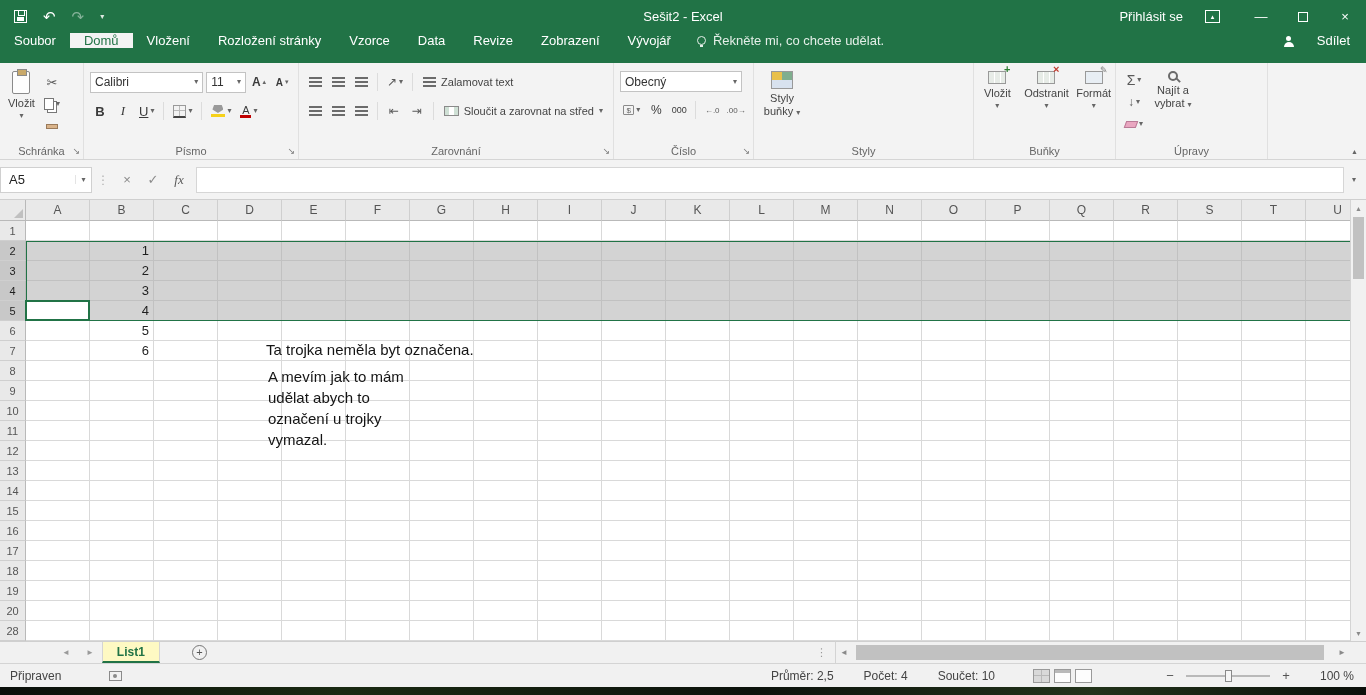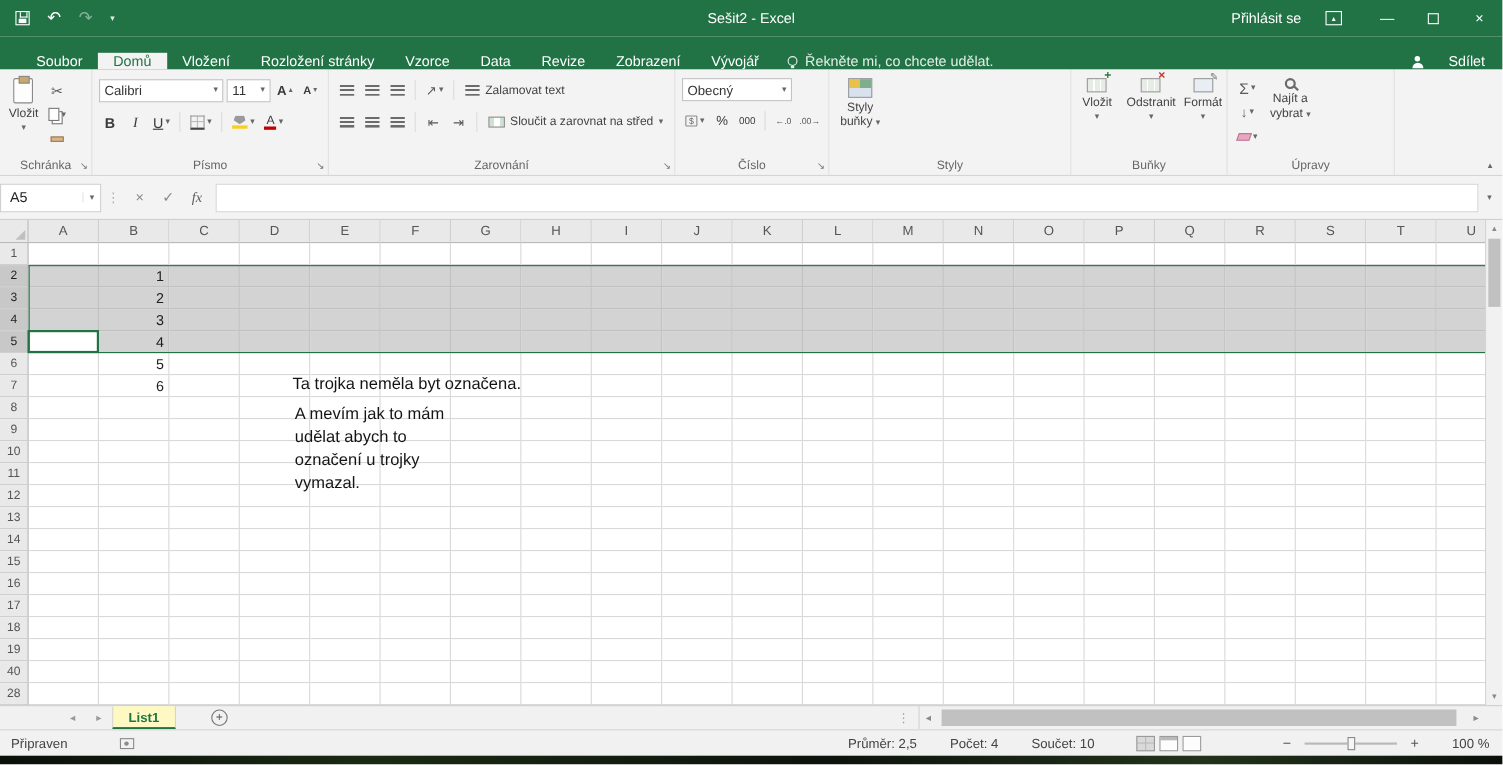--- a/index.html
+++ b/index.html
@@ -16,21 +16,21 @@
   .redo-g { font-size:15px; line-height:1; color:rgba(255,255,255,.45); }
   .qat-dd { font-size:8px; color:#dfe9e2; }
   .tb-title { position:absolute; left:0; right:0; text-align:center; font-size:13px; pointer-events:none; }
   .tb-right { margin-left:auto; display:flex; align-items:center; height:100%; z-index:2; }
   .signin { font-size:13px; margin-right:22px; }
   .ribopt-ico { width:15px; height:13px; border:1px solid #fff; margin-right:20px; display:flex; align-items:center; justify-content:center; font-size:7px; color:#fff; }
   .winbtn { width:42px; height:33px; display:flex; align-items:center; justify-content:center; font-size:13px; }
   .max-ico { width:10px; height:10px; border:1px solid #fff; display:inline-block; }
 
   
-  .tabbar { position:absolute; top:33px; left:0; right:0; height:30px; background:#217346; display:flex; align-items:flex-end; color:#fff; font-size:13px; z-index:29;padding-left:19px; }
+  .tabbar { position:absolute; top:33px; left:0; right:0; height:30px; background:#217346; display:flex; align-items:flex-start; color:#fff; font-size:13px; z-index:29; }
   .tab { padding:0 14px; display:flex; align-items:center; white-space:nowrap; }
   .tab.active { background:#f3f3f3; color:#217346; }
   .tellme { display:flex; align-items:center; gap:7px; margin-left:12px; color:#e4efe8; white-space:nowrap; }
   .bulb-ico { width:9px; height:9px; border:1px solid #e4efe8; border-radius:50%; position:relative; display:inline-block; }
   .bulb-ico::after { content:''; position:absolute; left:2px; bottom:-3px; width:3px; height:2px; background:#e4efe8; }
   .share-box { margin-left:auto; display:flex; align-items:center; gap:23px; padding-right:16px; }
   .person-ico { width:10px; height:10px; position:relative; display:inline-block; }
   .person-ico::before { content:''; position:absolute; top:0; left:2.5px; width:5px; height:5px; border-radius:50%; background:#fff; }
   .person-ico::after { content:''; position:absolute; bottom:-1px; left:0; width:10px; height:5px; border-radius:5px 5px 0 0; background:#fff; }
 
@@ -355,21 +355,21 @@
           </span>
       </div>
     </div>
     <div class="rg-label"><span>Zarovnání</span></div>
     <span class="launcher">↘</span>
   </div>
 
   <div class="rgroup g-num">
     <div class="rows">
       <div class="row">
-        <div class="combo" style="width:100px">
+        <div class="combo" style="width:122px">
             <span>Obecný</span>
             <span class="dd">▾</span>
           </div>
       </div>
       <div class="row">
         <span class="mini">
             <span class="cur-ico">$</span>
             <span class="dd">▾</span>
           </span>
         <span class="mini">
@@ -931,21 +931,21 @@
       <div class="g-cell"></div>
       <div class="g-cell"></div>
       <div class="g-cell"></div>
       <div class="g-cell"></div>
       <div class="g-cell"></div>
       <div class="g-cell"></div>
       <div class="g-cell"></div>
       <div class="g-cell"></div>
     </div>
     <div class="g-row">
-      <div class="g-rh">40</div>
+      <div class="g-rh">20</div>
       <div class="g-cell"></div>
       <div class="g-cell"></div>
       <div class="g-cell"></div>
       <div class="g-cell"></div>
       <div class="g-cell"></div>
       <div class="g-cell"></div>
       <div class="g-cell"></div>
       <div class="g-cell"></div>
       <div class="g-cell"></div>
       <div class="g-cell"></div>

